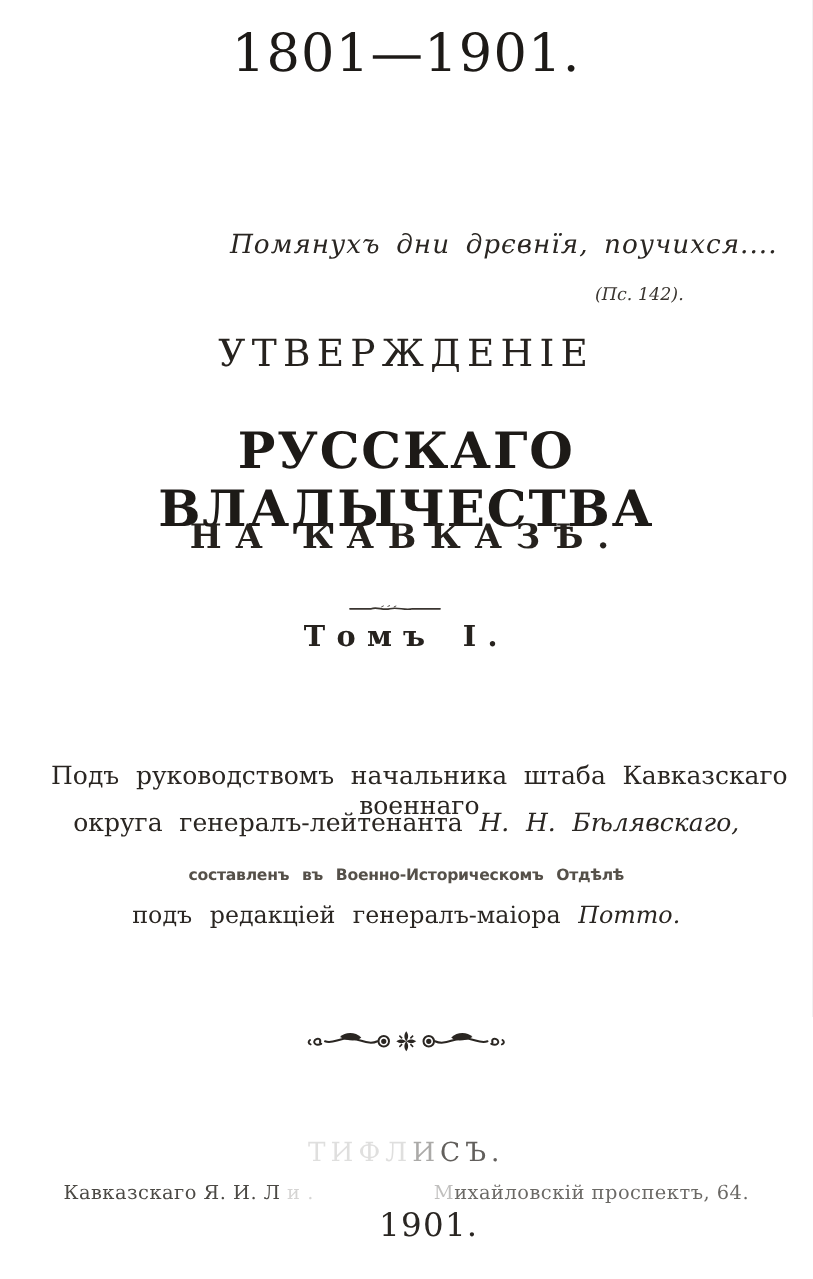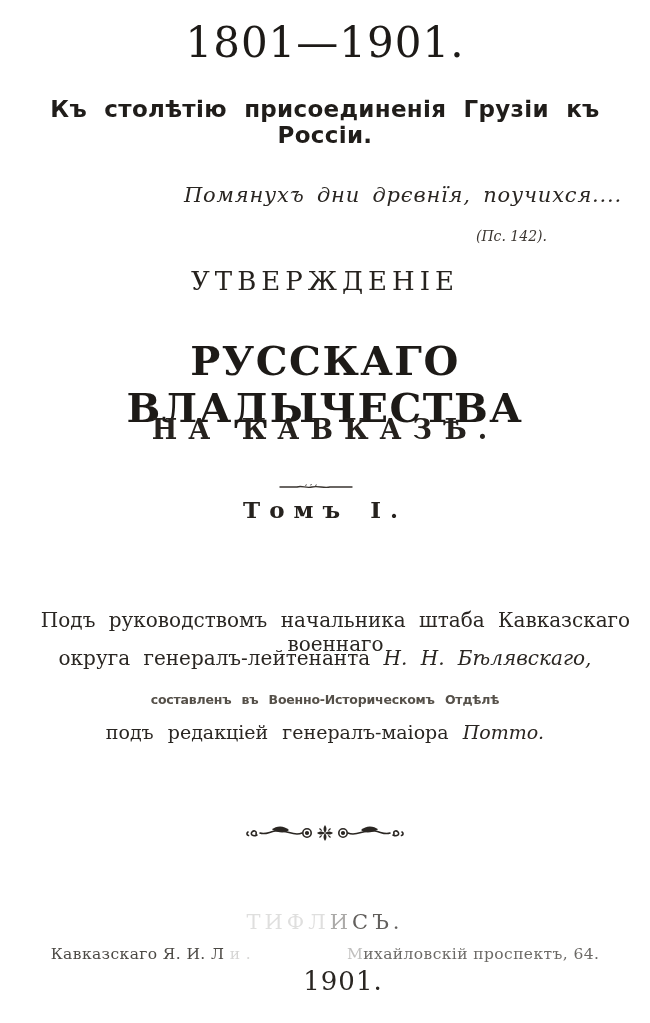--- a/index.html
+++ b/index.html
@@ -51,21 +51,21 @@
     top: 228px;
     left: auto;
     right: 103px;
     text-align: right;
     font-style: italic;
     font-size: 14px;
     color: #3a3530;
   }
   .title-line1 {
     top: 266px;
-    font-size: 26px;
+    font-size: 30px;
     letter-spacing: 5px;
     color: #26221e;
   }
   .title-line2 {
     top: 337px;
     font-size: 40px;
     font-weight: bold;
     letter-spacing: 1.5px;
     color: #1d1a17;
   }
@@ -158,21 +158,20 @@
     margin-left: 36px;
   }
 </style>
 </head>
 <body>
 
 <div id="page">
 
   <div class="abs center date-range">1801—1901.</div>
 
-  <div class="abs center subtitle">Къ столѣтію присоединенія Грузіи къ Россіи.</div>
 
   <div class="abs epigraph">Помянухъ дни дрєвнїя, поучихся....</div>
 
   <div class="abs epigraph-citation">(Пс. 142).</div>
 
   <div class="abs center title-line1">УТВЕРЖДЕНІЕ</div>
 
   <div class="abs center title-line2">РУССКАГО ВЛАДЫЧЕСТВА</div>
 
   <div class="abs center title-line3">НА КАВКАЗѢ.</div>

